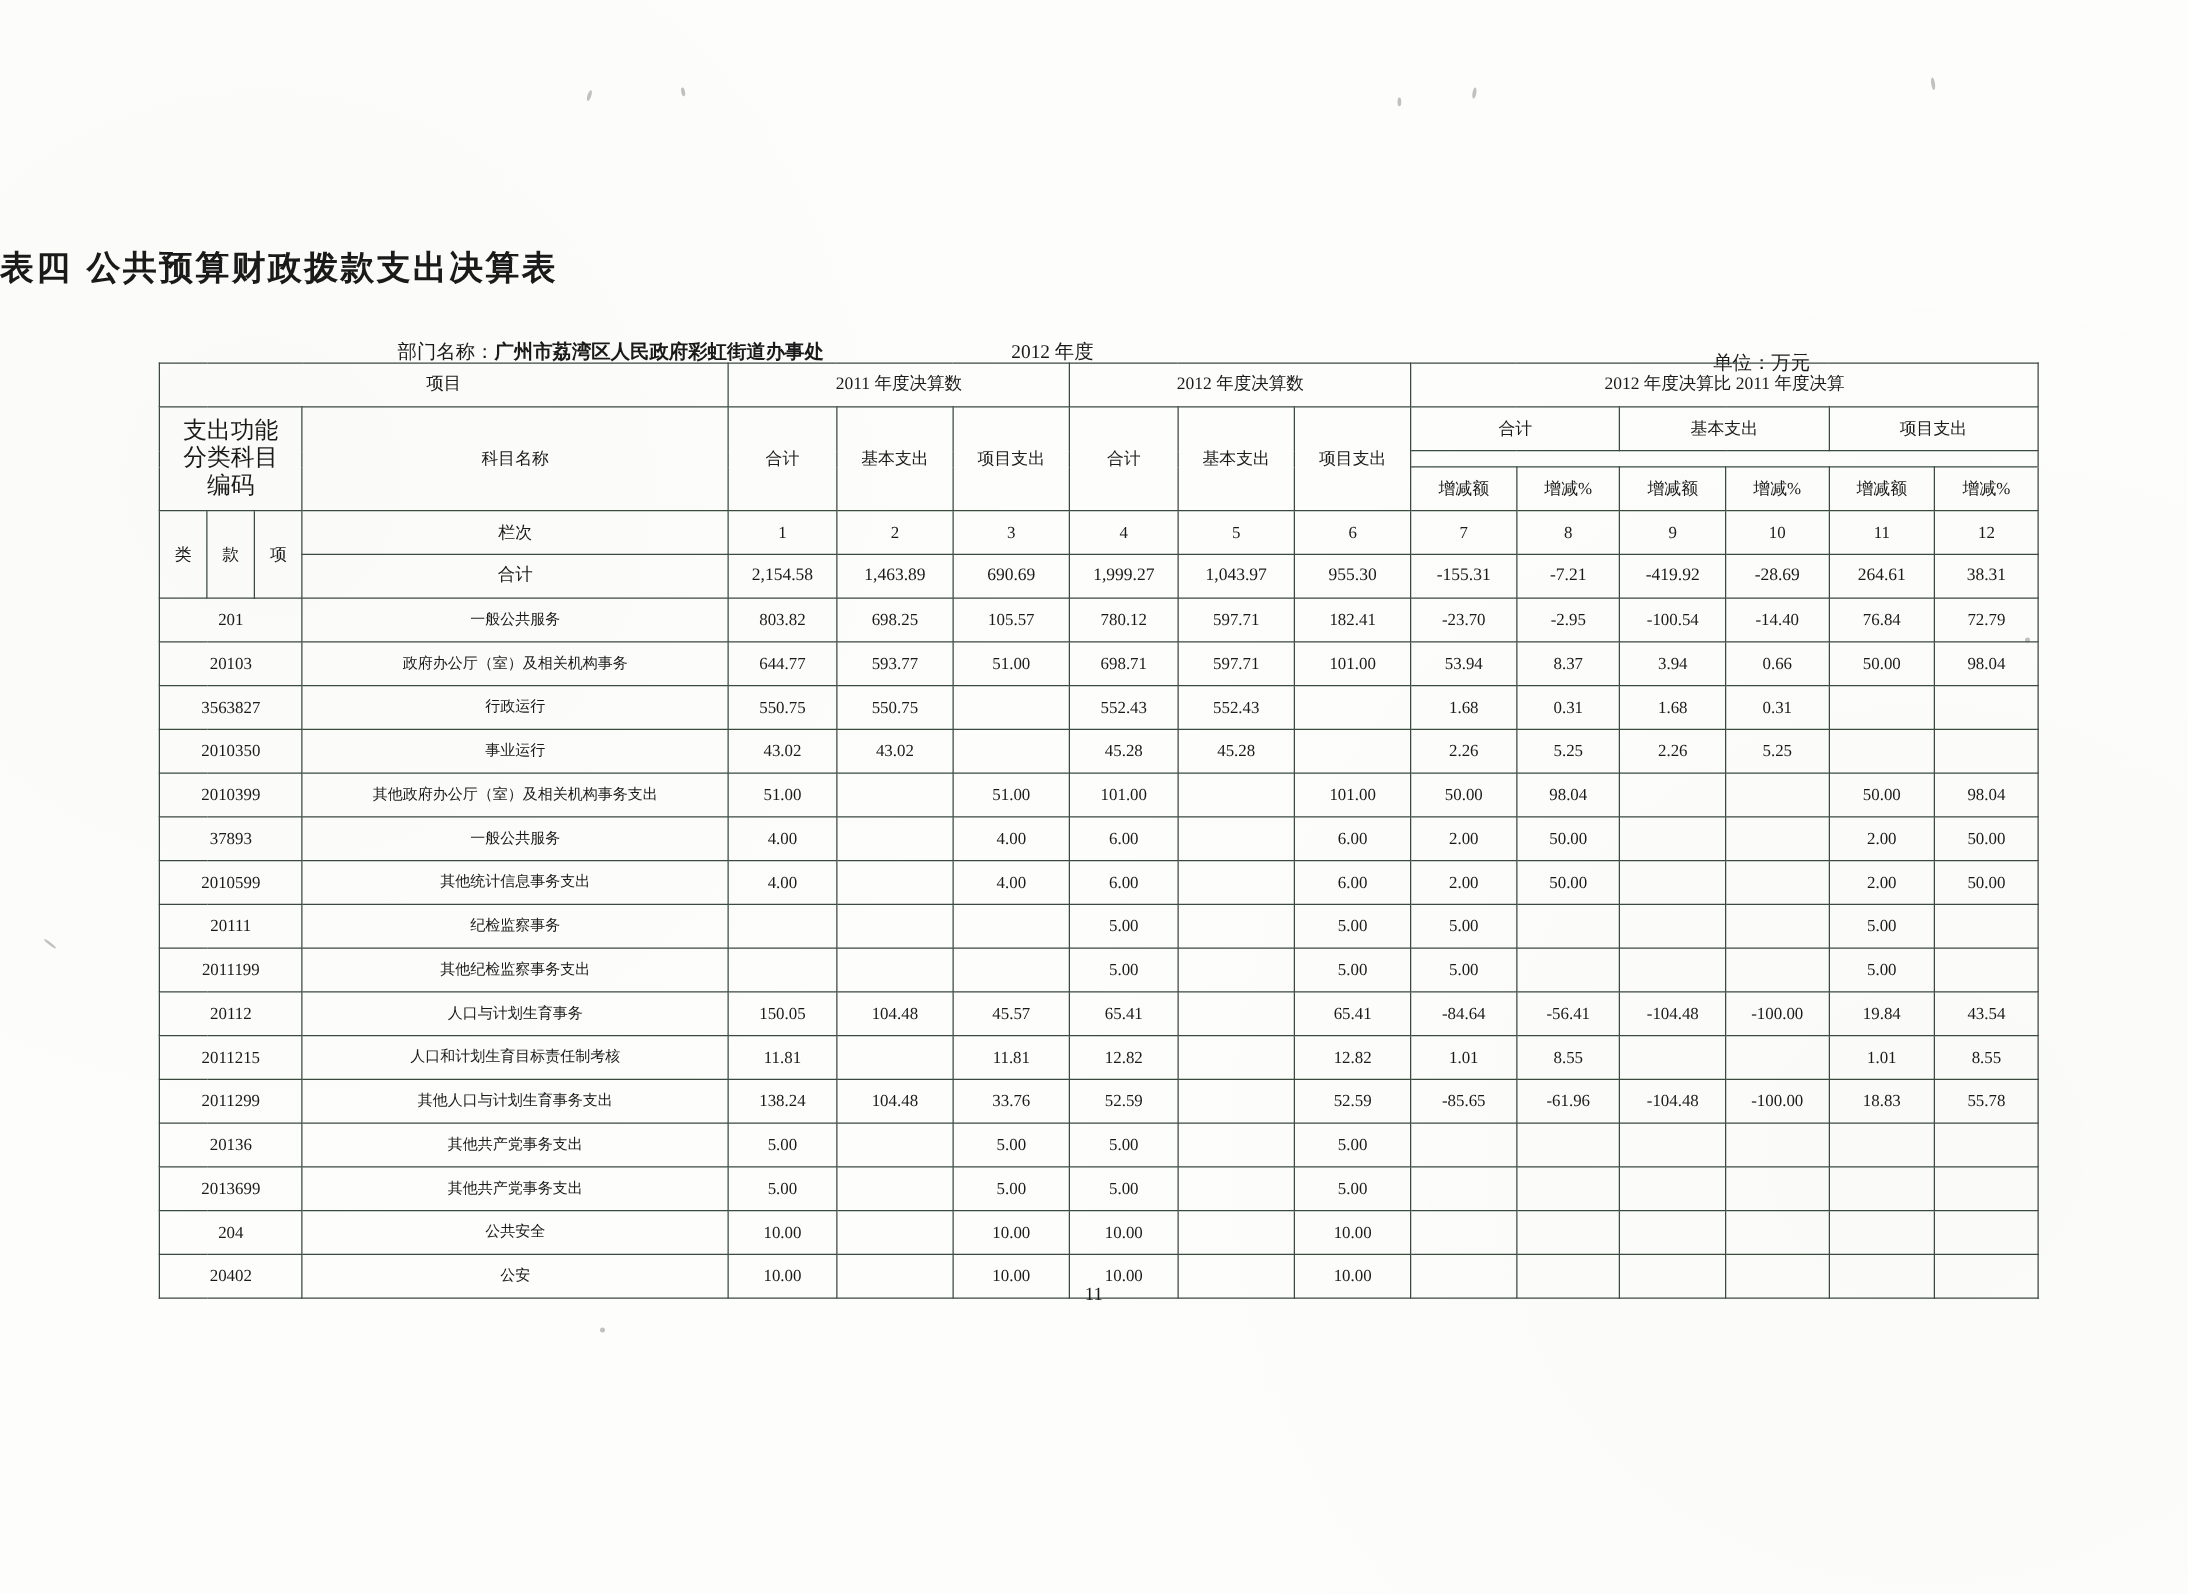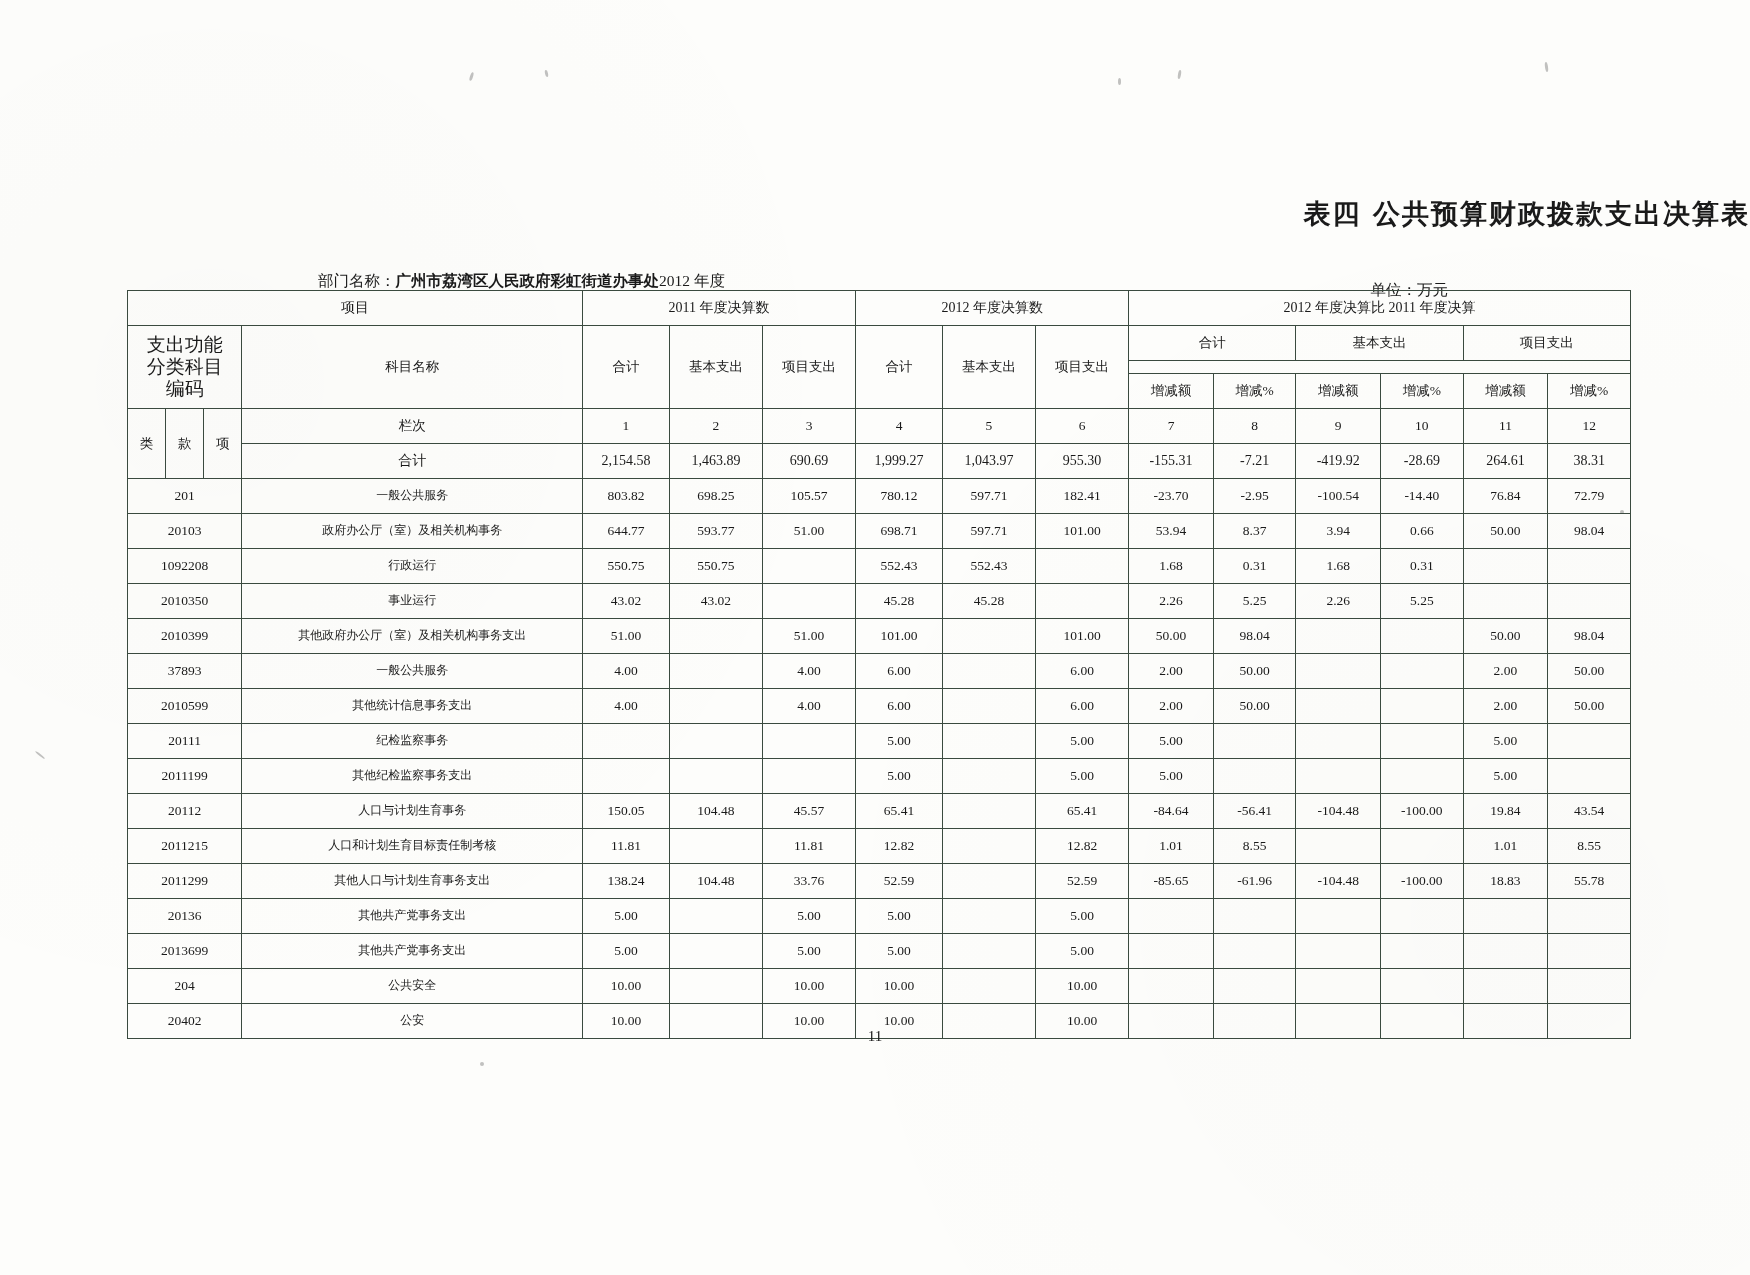--- a/index.html
+++ b/index.html
@@ -27,38 +27,39 @@
     background:
       radial-gradient(circle at 12% 30%, rgba(0,0,0,0.012) 0%, rgba(0,0,0,0) 40%),
       radial-gradient(circle at 88% 72%, rgba(0,0,0,0.012) 0%, rgba(0,0,0,0) 45%);
     pointer-events: none;
   }
   .doc-title {
     position: absolute;
     top: 196px;
     left: 0;
     width: 100%;
-    text-align: right;
+    text-align: left;
     font-size: 27px;
     font-weight: bold;
     letter-spacing: 2px;
     font-family: "DejaVu Serif", "Liberation Serif", serif;
   }
   .meta-row {
     position: absolute;
     top: 262px;
     left: 318px;
     width: 1130px;
     font-size: 15.5px;
     display: flex;
     align-items: center;
   }
   .meta-dept { white-space: nowrap; }
   .meta-dept .val { font-weight: bold; }
   .meta-year {
+    margin-left: 150px;
     white-space: nowrap;
   }
   .meta-unit {
     margin-left: auto;
     white-space: nowrap;
     margin-top: 18px;
   }
 
   table.budget {
     position: absolute;
@@ -271,21 +272,21 @@
           <td class="num">597.71</td>
           <td class="num">101.00</td>
           <td class="num">53.94</td>
           <td class="num">8.37</td>
           <td class="num">3.94</td>
           <td class="num">0.66</td>
           <td class="num">50.00</td>
           <td class="num">98.04</td>
         </tr>
         <tr>
-          <td colspan="3" class="code">1092208</td>
+          <td colspan="3" class="code">3563827</td>
           <td class="name-cell indent1">行政运行</td>
           <td class="num">550.75</td>
           <td class="num">550.75</td>
           <td class="num"></td>
           <td class="num">552.43</td>
           <td class="num">552.43</td>
           <td class="num"></td>
           <td class="num">1.68</td>
           <td class="num">0.31</td>
           <td class="num">1.68</td>

